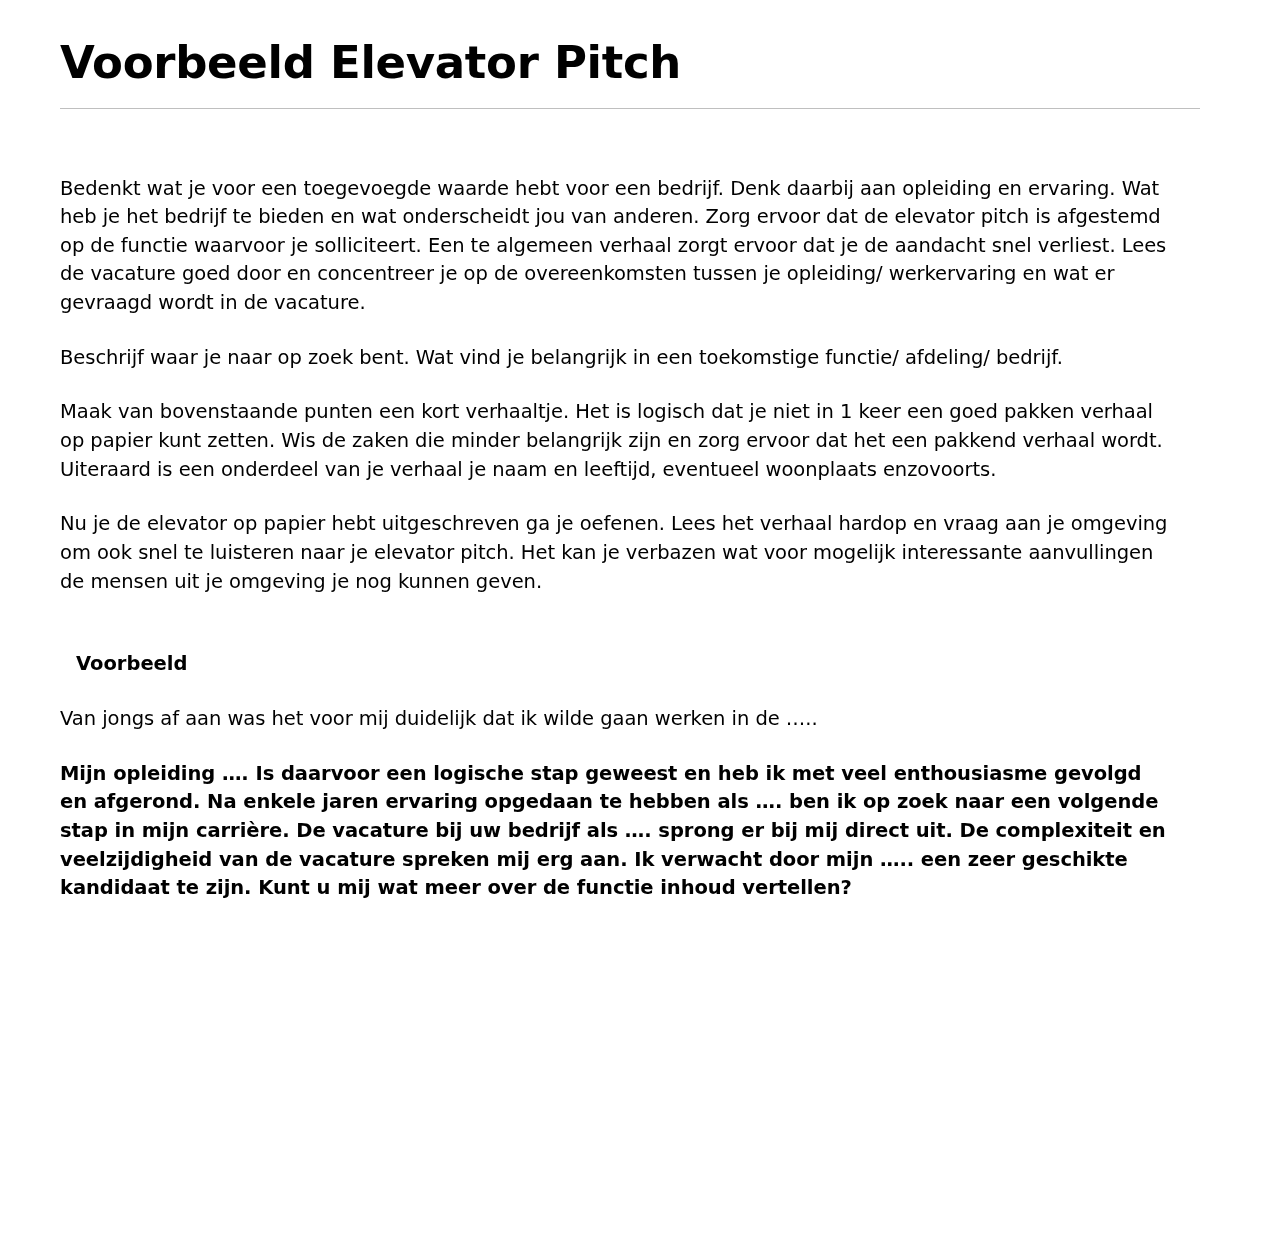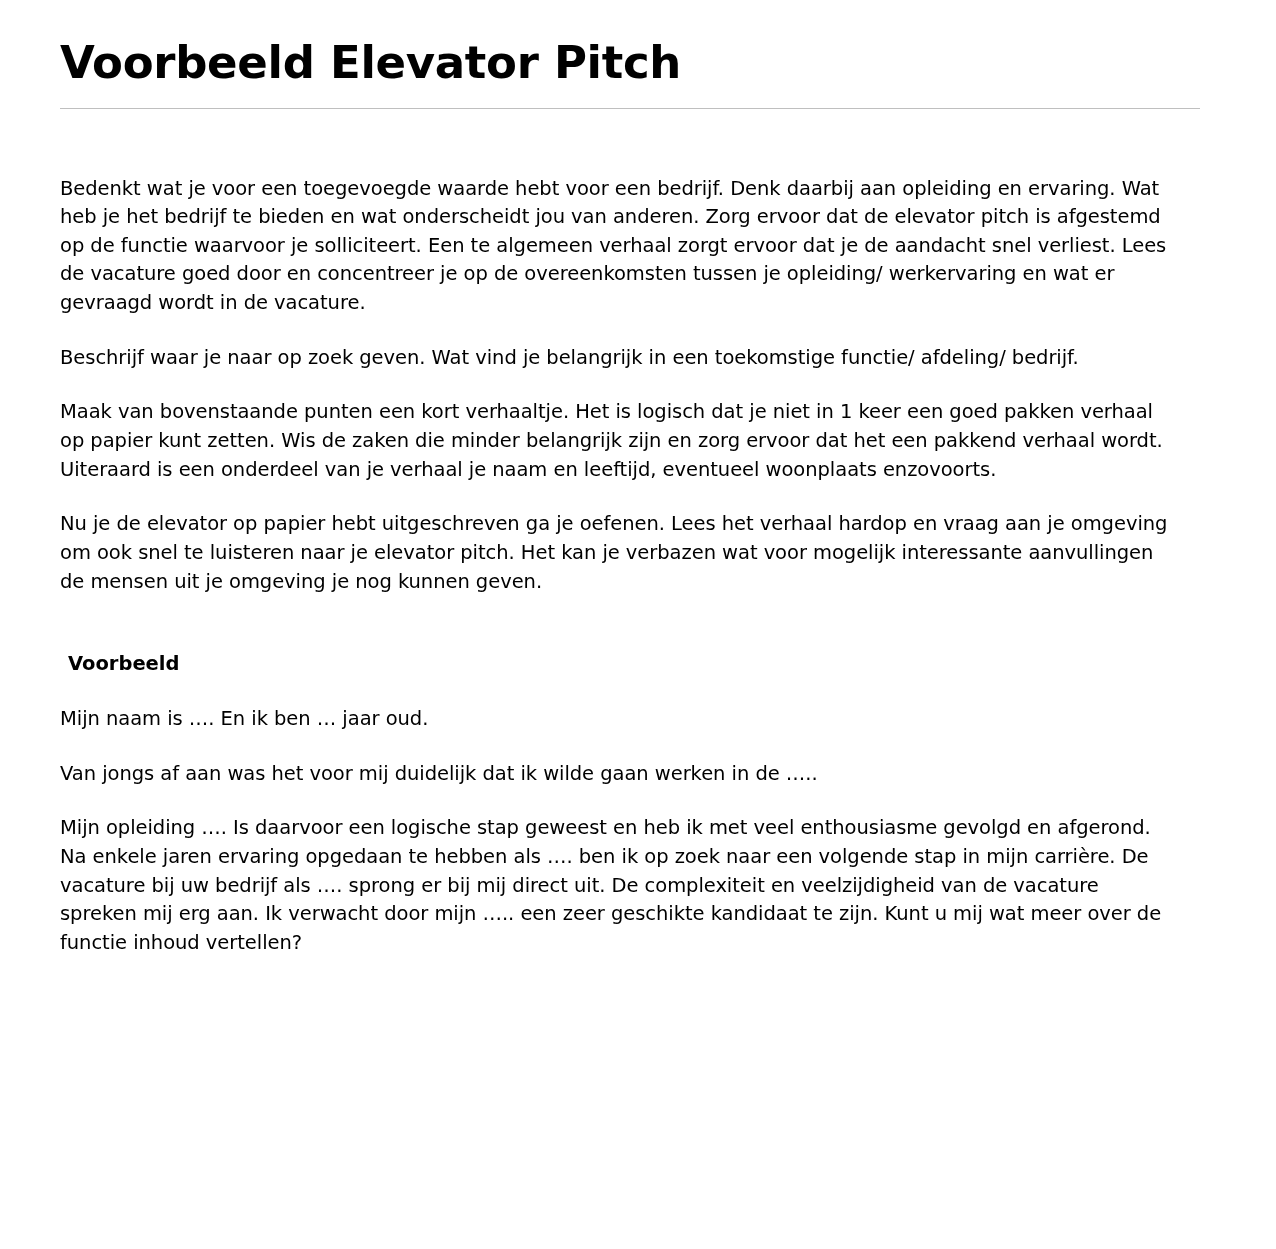--- a/index.html
+++ b/index.html
@@ -46,44 +46,44 @@
     max-width: 1155px;
     letter-spacing: -0.05px;
   }
   .spacer-lg {
     height: 28px;
   }
   .subhead {
     font-size: 19.5px;
     font-weight: bold;
     line-height: 1.47;
-    margin: 0 0 26px 8px;
+    margin: 0 0 26px 16px;
   }
   p.para.last {
     margin-bottom: 0;
+    font-weight: bold;
   }
 </style>
 </head>
 <body>
 
 <div class="page">
 
   <h1 class="doc-title">Voorbeeld Elevator Pitch</h1>
 
   <hr class="title-rule">
 
   <div class="body-block">
 
     <p class="para">Bedenkt wat je voor een toegevoegde waarde hebt voor een bedrijf. Denk daarbij aan opleiding en ervaring. Wat heb je het bedrijf te bieden en wat onderscheidt jou van anderen. Zorg ervoor dat de elevator pitch is afgestemd op de functie waarvoor je solliciteert. Een te algemeen verhaal zorgt ervoor dat je de aandacht snel verliest. Lees de vacature goed door en concentreer je op de overeenkomsten tussen je opleiding/ werkervaring en wat er gevraagd wordt in de vacature.</p>
-    <p class="para">Beschrijf waar je naar op zoek geven. Wat vind je belangrijk in een toekomstige functie/ afdeling/ bedrijf.</p>
+    <p class="para">Beschrijf waar je naar op zoek bent. Wat vind je belangrijk in een toekomstige functie/ afdeling/ bedrijf.</p>
     <p class="para">Maak van bovenstaande punten een kort verhaaltje. Het is logisch dat je niet in 1 keer een goed pakken verhaal op papier kunt zetten. Wis de zaken die minder belangrijk zijn en zorg ervoor dat het een pakkend verhaal wordt. Uiteraard is een onderdeel van je verhaal je naam en leeftijd, eventueel woonplaats enzovoorts.</p>
     <p class="para">Nu je de elevator op papier hebt uitgeschreven ga je oefenen. Lees het verhaal hardop en vraag aan je omgeving om ook snel te luisteren naar je elevator pitch. Het kan je verbazen wat voor mogelijk interessante aanvullingen de mensen uit je omgeving je nog kunnen geven.</p>
 
     <div class="spacer-lg"></div>
 
     <p class="subhead">Voorbeeld</p>
 
-    <p class="para">Mijn naam is …. En ik ben … jaar oud.</p>
     <p class="para">Van jongs af aan was het voor mij duidelijk dat ik wilde gaan werken in de …..</p>
     <p class="para last">Mijn opleiding …. Is daarvoor een logische stap geweest en heb ik met veel enthousiasme gevolgd en afgerond. Na enkele jaren ervaring opgedaan te hebben als …. ben ik op zoek naar een volgende stap in mijn carrière. De vacature bij uw bedrijf als …. sprong er bij mij direct uit. De complexiteit en veelzijdigheid van de vacature spreken mij erg aan. Ik verwacht door mijn ….. een zeer geschikte kandidaat te zijn. Kunt u mij wat meer over de functie inhoud vertellen?</p>
 
   </div>
 </div>
 
 </body></html>

